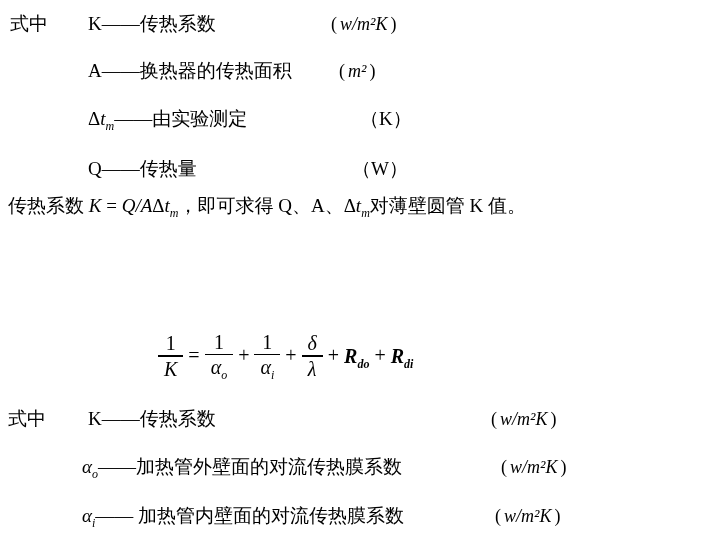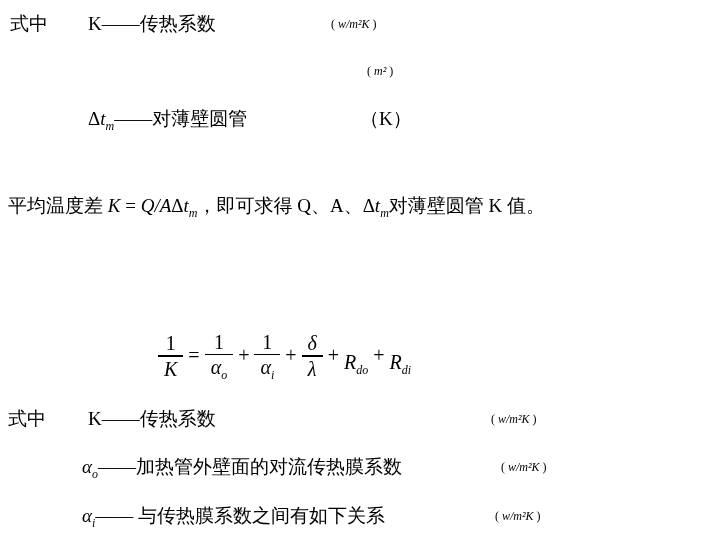--- a/index.html
+++ b/index.html
@@ -5,61 +5,66 @@
   html,body{margin:0;padding:0;background:#ffffff;}
   .page{
     position:relative;width:708px;height:541px;background:#ffffff;
     font-family:"Liberation Serif","DejaVu Serif",serif;
     color:#000;font-size:19px;line-height:24px;overflow:hidden;
   }
   .abs{position:absolute;white-space:nowrap;}
   .pfx{position:absolute;left:10px;top:0;}
   .sym{position:absolute;left:88px;top:0;}
   .sym-b{position:absolute;left:82px;top:0;text-align:right;}
-  .unit{position:absolute;top:0;font-size:12px;}
+  .unit{position:absolute;top:0;font-size:18px;}
   .unit .paren{padding:0 3px;}
   .it{font-style:italic;}
   .up{font-style:normal;}
   sub{font-size:12px;line-height:1;}
   sub.it{font-style:italic;}
   .defrow{left:0;width:629px;height:24px;}
   
   .formula{
     left:158px;top:330px;height:52px;
     display:flex;align-items:center;font-size:20px;
   }
   .frac{display:inline-flex;flex-direction:column;align-items:center;line-height:1.1;}
   .fnum{padding:0 6px 1px 6px;}
   .fden{padding:1px 6px 0 6px;}
   .fbar{align-self:stretch;height:1.3px;background:#000;}
   .op{margin:0 5px;position:relative;top:-1px;}
-  .rterm{position:relative;top:7px;}
+  .rterm{position:relative;top:1px;font-weight:bold;}
 </style>
 </head>
 <body>
 
 <div class="page">
 
   <div class="abs defrow" style="top:12px">
     <span class="pfx">式中</span>
     <span class="sym"><span>K</span><span>——传热系数</span></span>
     <span class="unit" style="left:328px"><span class="paren">(</span><span class="it">w/m²K</span><span class="paren">)</span></span>
   </div>
 
   <div class="abs defrow" style="top:59px">
-    <span class="unit" style="left:364px"><span class="paren">(</span><span class="it">m²</span><span class="paren">)</span></span>
+    <span class="sym"><span>A</span><span>——换热器的传热面积</span></span>
+    <span class="unit" style="left:336px"><span class="paren">(</span><span class="it">m²</span><span class="paren">)</span></span>
   </div>
 
   <div class="abs defrow" style="top:107px">
-    <span class="sym"><span class="up">Δ</span><span class="it">t</span><sub class="it">m</sub><span>——对薄壁圆管</span></span>
+    <span class="sym"><span class="up">Δ</span><span class="it">t</span><sub class="it">m</sub><span>——由实验测定</span></span>
     <span class="unit" style="left:360px;font-size:19px"><span>（</span><span>K</span><span>）</span></span>
   </div>
 
+  <div class="abs defrow" style="top:157px">
+    <span class="sym"><span>Q</span><span>——传热量</span></span>
+    <span class="unit" style="left:352px;font-size:19px"><span>（</span><span>W</span><span>）</span></span>
+  </div>
 
-  <div class="abs" style="left:8px;top:194px"><span>平均温度差 </span><span class="it">K</span><span> = </span><span class="it">Q/A</span><span class="up">Δ</span><span class="it">t</span><sub class="it">m</sub><span>，即可求得 Q、A、</span><span class="up">Δ</span><span class="it">t</span><sub class="it">m</sub><span>对薄壁圆管 K 值。</span></div>
+  <div class="abs" style="left:8px;top:194px"><span>传热系数 </span><span class="it">K</span><span> = </span><span class="it">Q/A</span><span class="up">Δ</span><span class="it">t</span><sub class="it">m</sub><span>，即可求得 Q、A、</span><span class="up">Δ</span><span class="it">t</span><sub class="it">m</sub><span>对薄壁圆管 K 值。</span></div>
 
 
 
   <div class="abs formula">
     <span class="frac">
       <span class="fnum">1</span>
       <span class="fbar"></span>
       <span class="fden it">K</span>
     </span>
     <span class="op">=</span>
@@ -91,17 +96,17 @@
     <span class="sym"><span>K</span><span>——传热系数</span></span>
     <span class="unit" style="left:488px"><span class="paren">(</span><span class="it">w/m²K</span><span class="paren">)</span></span>
   </div>
 
   <div class="abs defrow" style="top:455px">
     <span class="sym-b"><span class="it">α</span><sub class="it">o</sub><span>——加热管外壁面的对流传热膜系数</span></span>
     <span class="unit" style="left:498px"><span class="paren">(</span><span class="it">w/m²K</span><span class="paren">)</span></span>
   </div>
 
   <div class="abs defrow" style="top:504px">
-    <span class="sym-b"><span class="it">α</span><sub class="it">i</sub><span>—— 与传热膜系数之间有如下关系</span></span>
+    <span class="sym-b"><span class="it">α</span><sub class="it">i</sub><span>—— 加热管内壁面的对流传热膜系数</span></span>
     <span class="unit" style="left:492px"><span class="paren">(</span><span class="it">w/m²K</span><span class="paren">)</span></span>
   </div>
 
 </div>
 
 </body></html>

